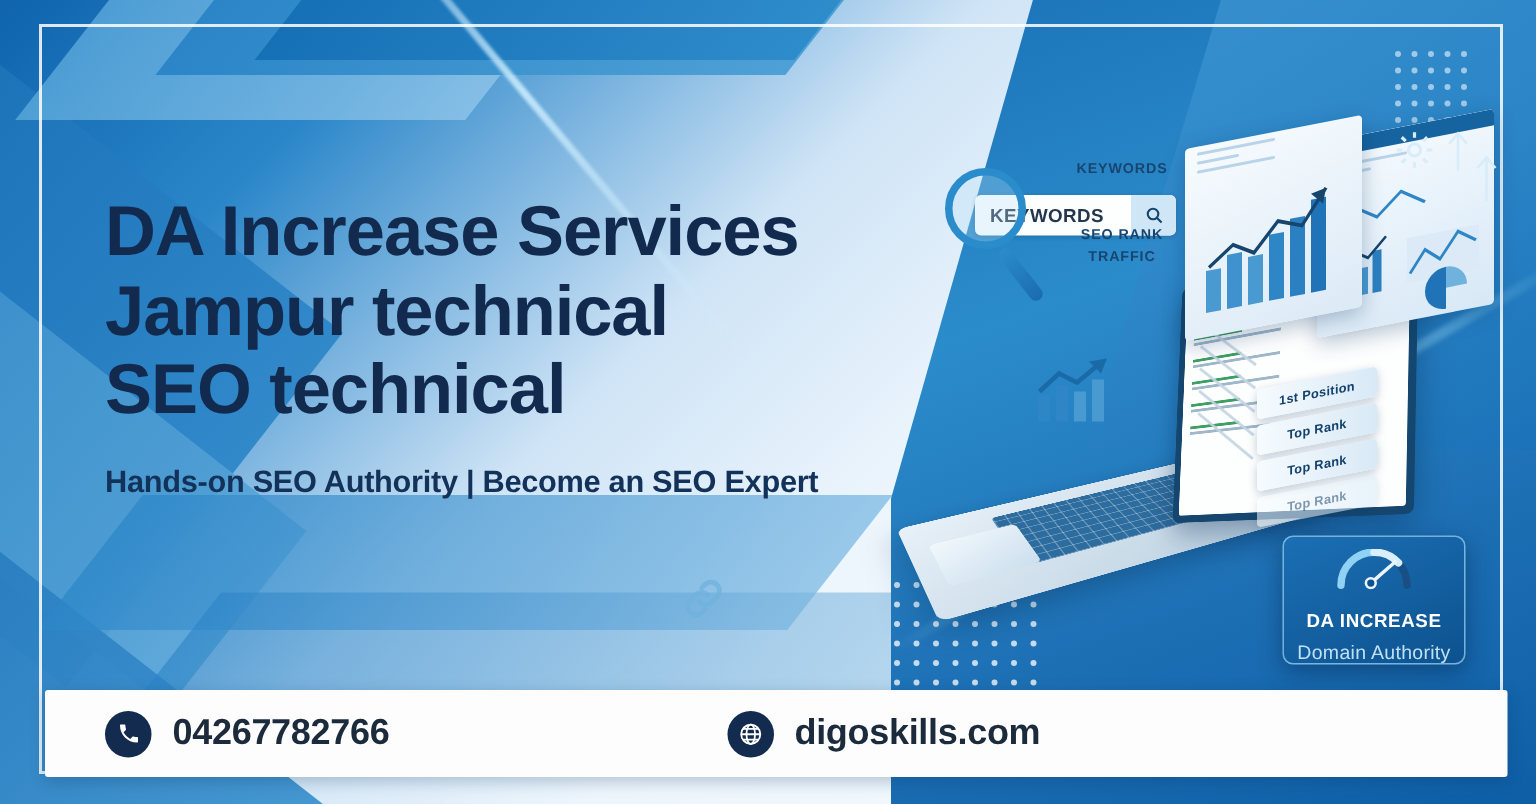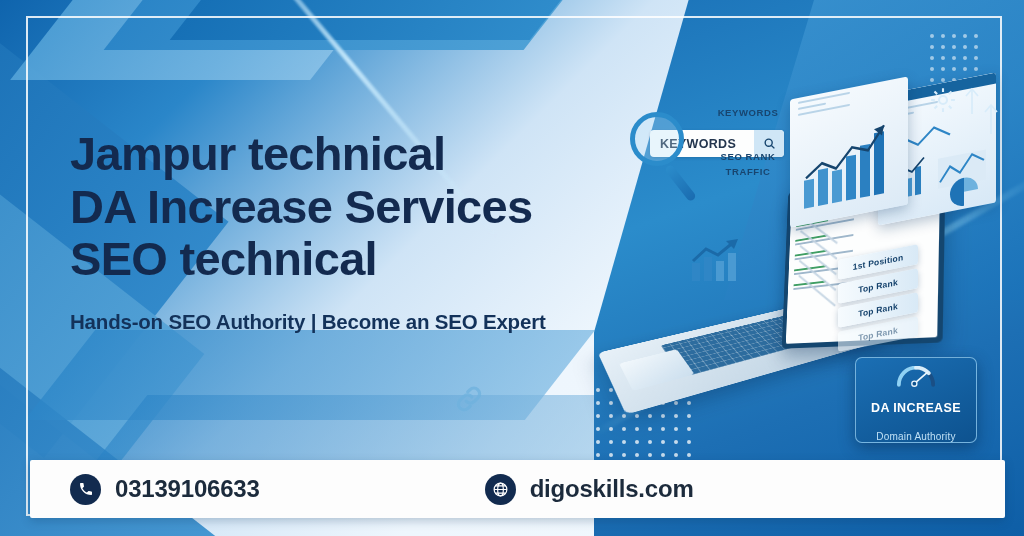--- a/index.html
+++ b/index.html
@@ -201,21 +201,21 @@
   
   .dacard {
     position:absolute; left:855px; top:357px; width:122px; height:86px;
     background:linear-gradient(155deg,#1b6fb4,#0d528f);
     border:1.5px solid rgba(150,205,240,.75);
     border-radius:7px; z-index:17;
     box-shadow:0 5px 16px rgba(4,35,70,.45);
     display:flex; flex-direction:column; align-items:center; padding-top:8px;
   }
   .datitle { font-size:12.5px; font-weight:bold; color:#ffffff; letter-spacing:.4px; margin-top:14px; }
-  .dasub { font-size:10px; color:#bfe0f5; letter-spacing:.2px; margin-top:16px; }
+  .dasub { font-size:13px; color:#bfe0f5; letter-spacing:.2px; margin-top:6px; }
 
   
   .footer {
     position:absolute; left:30px; bottom:18px; width:975px; height:58px;
     background:#fdfdfd; border-radius:2px; z-index:30;
     box-shadow:0 3px 10px rgba(10,50,90,.25);
     display:flex; align-items:center;
   }
   .fitem { display:flex; align-items:center; }
   .fitem.phone { margin-left:40px; }
@@ -335,22 +335,22 @@
       <i style="left: 11px; top: 44px;"></i>
       <i style="left: 22px; top: 44px;"></i>
       <i style="left: 33px; top: 44px;"></i>
       <i style="left: 44px; top: 44px;"></i>
     </div>
 
   <div class="frame"></div>
 
   <div class="copy">
     <div class="headline">
+      <span>DA Increase Services</span>
       <span>Jampur technical</span>
-      <span>DA Increase Services</span>
       <span>SEO technical</span>
     </div>
     <div class="subline">Hands-on SEO Authority | Become an SEO Expert</div>
   </div>
 
   <div class="chainicon">
     <svg width="34" height="34" viewBox="0 0 24 24" fill="none" stroke="#6fb2de" stroke-width="2.3" stroke-linecap="round">
       <path d="M10 13.5a4 4 0 0 0 5.7.3l2.6-2.6a4 4 0 1 0-5.7-5.7l-1.5 1.5"></path>
       <path d="M14 10.5a4 4 0 0 0-5.7-.3l-2.6 2.6a4 4 0 1 0 5.7 5.7l1.5-1.5"></path>
     </svg>
@@ -503,21 +503,21 @@
     <div class="dasub">Domain Authority</div>
   </div>
 
   <div class="footer">
     <div class="fitem phone">
       <div class="ficon">
         <svg width="16" height="16" viewBox="0 0 24 24" fill="#ffffff">
           <path d="M6.6 10.8c1.4 2.8 3.8 5.2 6.6 6.6l2.2-2.2c.3-.3.7-.4 1-.2 1.2.4 2.4.6 3.6.6.6 0 1 .4 1 1V20c0 .6-.4 1-1 1C10.6 21 3 13.4 3 4c0-.6.4-1 1-1h3.4c.6 0 1 .4 1 1 0 1.3.2 2.5.6 3.6.1.3 0 .7-.2 1l-2.2 2.2z"></path>
         </svg>
       </div>
-      <div class="ftext">03139106633</div>
+      <div class="ftext">04267782766</div>
     </div>
     <div class="fitem web">
       <div class="ficon">
         <svg width="17" height="17" viewBox="0 0 24 24" fill="none" stroke="#ffffff" stroke-width="1.7">
           <circle cx="12" cy="12" r="9"></circle>
           <ellipse cx="12" cy="12" rx="4" ry="9"></ellipse>
           <path d="M3 12h18M4.5 7h15M4.5 17h15"></path>
         </svg>
       </div>
       <div class="ftext">digoskills.com</div>

